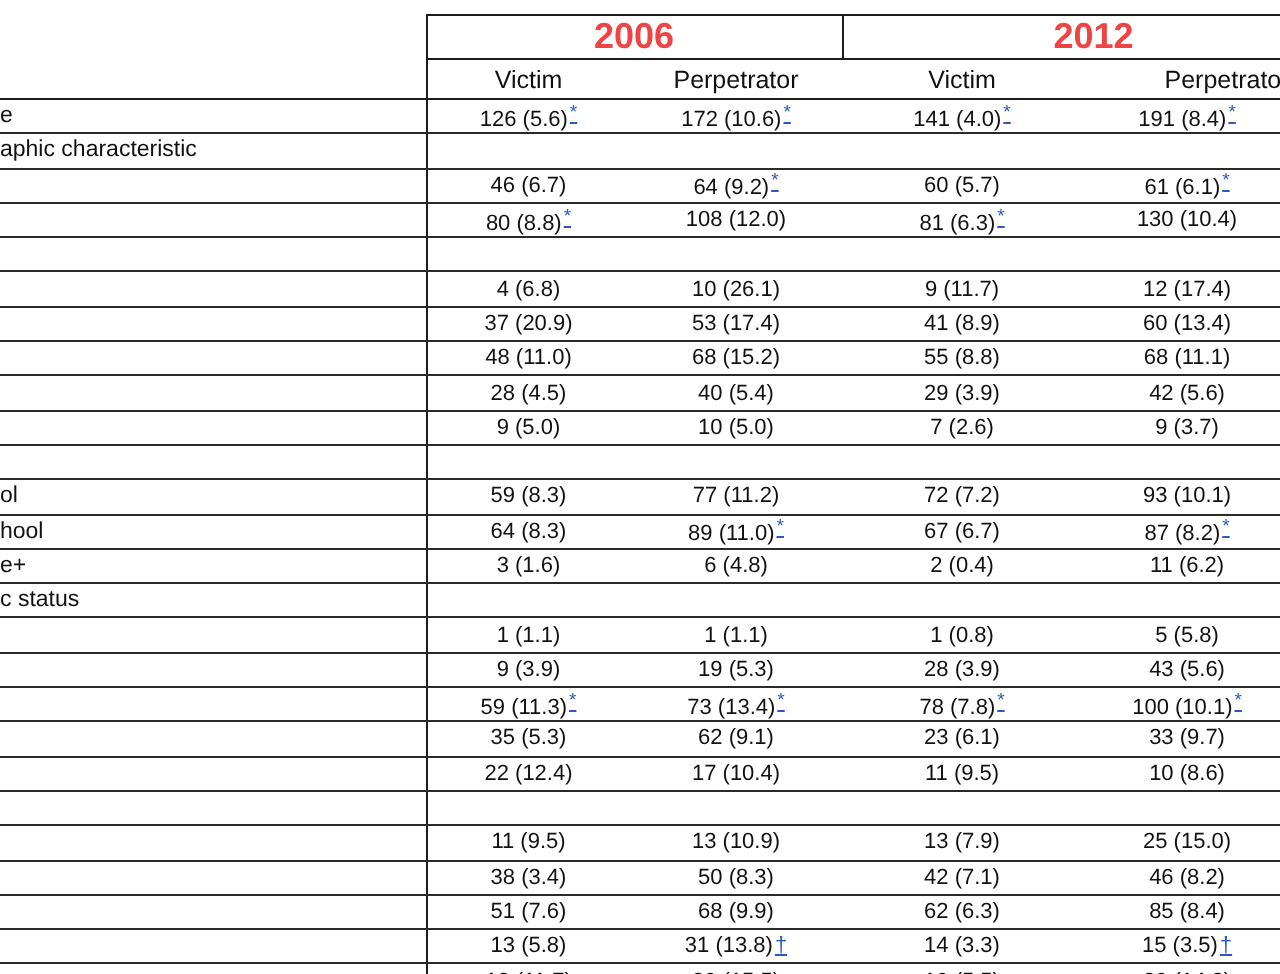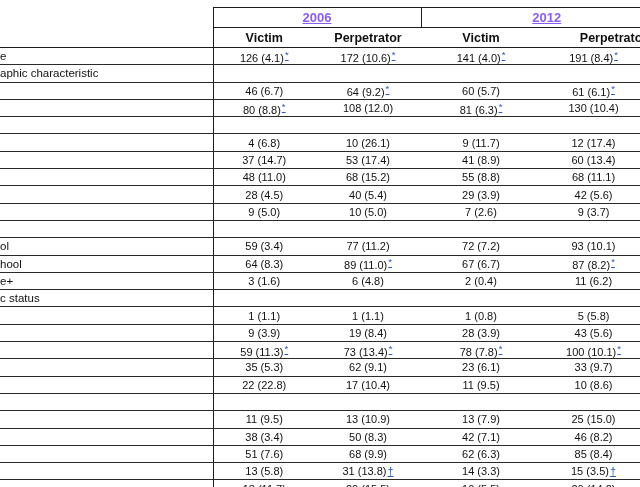--- a/index.html
+++ b/index.html
@@ -19,34 +19,33 @@
     left: 0;
     width: 672px;
     border-collapse: collapse;
     table-layout: fixed;
   }
   th, td { padding: 0; }
 
   
   .yr {
     font-weight: bold;
-    font-size: 13px;
+    font-size: 18px;
     text-align: center;
     height: 19px;
     border-top: 1.5px solid #1c1c1c;
     border-bottom: 1px solid #1c1c1c;
-    color: #8b5cf6;
-    text-decoration: underline;
+    color: #ef4444;
   }
   .yr2012 { border-left: 1px solid #1c1c1c; }
   .stub-h { border-right: 1px solid #1c1c1c; }
 
   
   .sub th {
-    font-weight: bold;
+    font-weight: normal;
     font-size: 12.5px;
     text-align: center;
     height: 19px;
     border-bottom: 1px solid #1c1c1c;
     color: #101010;
     white-space: nowrap;
     overflow: hidden;
   }
   .sub td { border-bottom: 1px solid #1c1c1c; }
   th.last-col-h { padding-left: 14px; }
@@ -105,21 +104,21 @@
       <td class="stub-h"></td>
       <th>Victim</th>
       <th>Perpetrator</th>
       <th>Victim</th>
       <th class="last-col-h">Perpetrator</th>
     </tr>
   </thead>
   <tbody>
       <tr>
         <td class="stub">e</td>
-        <td class="d"><span>126 (4.1)</span><a class="mark" style="color: rgb(43, 89, 195);">*</a></td>
+        <td class="d"><span>126 (5.6)</span><a class="mark" style="color: rgb(43, 89, 195);">*</a></td>
         <td class="d"><span>172 (10.6)</span><a class="mark" style="color: rgb(43, 89, 195);">*</a></td>
         <td class="d"><span>141 (4.0)</span><a class="mark" style="color: rgb(43, 89, 195);">*</a></td>
         <td class="d"><span>191 (8.4)</span><a class="mark" style="color: rgb(43, 89, 195);">*</a></td>
       </tr>
       <tr>
         <td class="stub">aphic characteristic</td>
         <td class="d"><span></span></td>
         <td class="d"><span></span></td>
         <td class="d"><span></span></td>
         <td class="d"><span></span></td>
@@ -147,21 +146,21 @@
       </tr>
       <tr>
         <td class="stub"></td>
         <td class="d"><span>4 (6.8)</span></td>
         <td class="d"><span>10 (26.1)</span></td>
         <td class="d"><span>9 (11.7)</span></td>
         <td class="d"><span>12 (17.4)</span></td>
       </tr>
       <tr>
         <td class="stub"></td>
-        <td class="d"><span>37 (14.7)</span></td>
+        <td class="d"><span>37 (20.9)</span></td>
         <td class="d"><span>53 (17.4)</span></td>
         <td class="d"><span>41 (8.9)</span></td>
         <td class="d"><span>60 (13.4)</span></td>
       </tr>
       <tr>
         <td class="stub"></td>
         <td class="d"><span>48 (11.0)</span></td>
         <td class="d"><span>68 (15.2)</span></td>
         <td class="d"><span>55 (8.8)</span></td>
         <td class="d"><span>68 (11.1)</span></td>
@@ -182,21 +181,21 @@
       </tr>
       <tr>
         <td class="stub"></td>
         <td class="d"><span></span></td>
         <td class="d"><span></span></td>
         <td class="d"><span></span></td>
         <td class="d"><span></span></td>
       </tr>
       <tr>
         <td class="stub">ol</td>
-        <td class="d"><span>59 (3.4)</span></td>
+        <td class="d"><span>59 (8.3)</span></td>
         <td class="d"><span>77 (11.2)</span></td>
         <td class="d"><span>72 (7.2)</span></td>
         <td class="d"><span>93 (10.1)</span></td>
       </tr>
       <tr>
         <td class="stub">hool</td>
         <td class="d"><span>64 (8.3)</span></td>
         <td class="d"><span>89 (11.0)</span><a class="mark" style="color: rgb(43, 89, 195);">*</a></td>
         <td class="d"><span>67 (6.7)</span></td>
         <td class="d"><span>87 (8.2)</span><a class="mark" style="color: rgb(43, 89, 195);">*</a></td>
@@ -218,41 +217,41 @@
       <tr>
         <td class="stub"></td>
         <td class="d"><span>1 (1.1)</span></td>
         <td class="d"><span>1 (1.1)</span></td>
         <td class="d"><span>1 (0.8)</span></td>
         <td class="d"><span>5 (5.8)</span></td>
       </tr>
       <tr>
         <td class="stub"></td>
         <td class="d"><span>9 (3.9)</span></td>
-        <td class="d"><span>19 (8.4)</span></td>
+        <td class="d"><span>19 (5.3)</span></td>
         <td class="d"><span>28 (3.9)</span></td>
         <td class="d"><span>43 (5.6)</span></td>
       </tr>
       <tr>
         <td class="stub"></td>
         <td class="d"><span>59 (11.3)</span><a class="mark" style="color: rgb(43, 89, 195);">*</a></td>
         <td class="d"><span>73 (13.4)</span><a class="mark" style="color: rgb(43, 89, 195);">*</a></td>
         <td class="d"><span>78 (7.8)</span><a class="mark" style="color: rgb(43, 89, 195);">*</a></td>
         <td class="d"><span>100 (10.1)</span><a class="mark" style="color: rgb(43, 89, 195);">*</a></td>
       </tr>
       <tr>
         <td class="stub"></td>
         <td class="d"><span>35 (5.3)</span></td>
         <td class="d"><span>62 (9.1)</span></td>
         <td class="d"><span>23 (6.1)</span></td>
         <td class="d"><span>33 (9.7)</span></td>
       </tr>
       <tr>
         <td class="stub"></td>
-        <td class="d"><span>22 (22.8)</span></td>
+        <td class="d"><span>22 (12.4)</span></td>
         <td class="d"><span>17 (10.4)</span></td>
         <td class="d"><span>11 (9.5)</span></td>
         <td class="d"><span>10 (8.6)</span></td>
       </tr>
       <tr>
         <td class="stub"></td>
         <td class="d"><span></span></td>
         <td class="d"><span></span></td>
         <td class="d"><span></span></td>
         <td class="d"><span></span></td>

